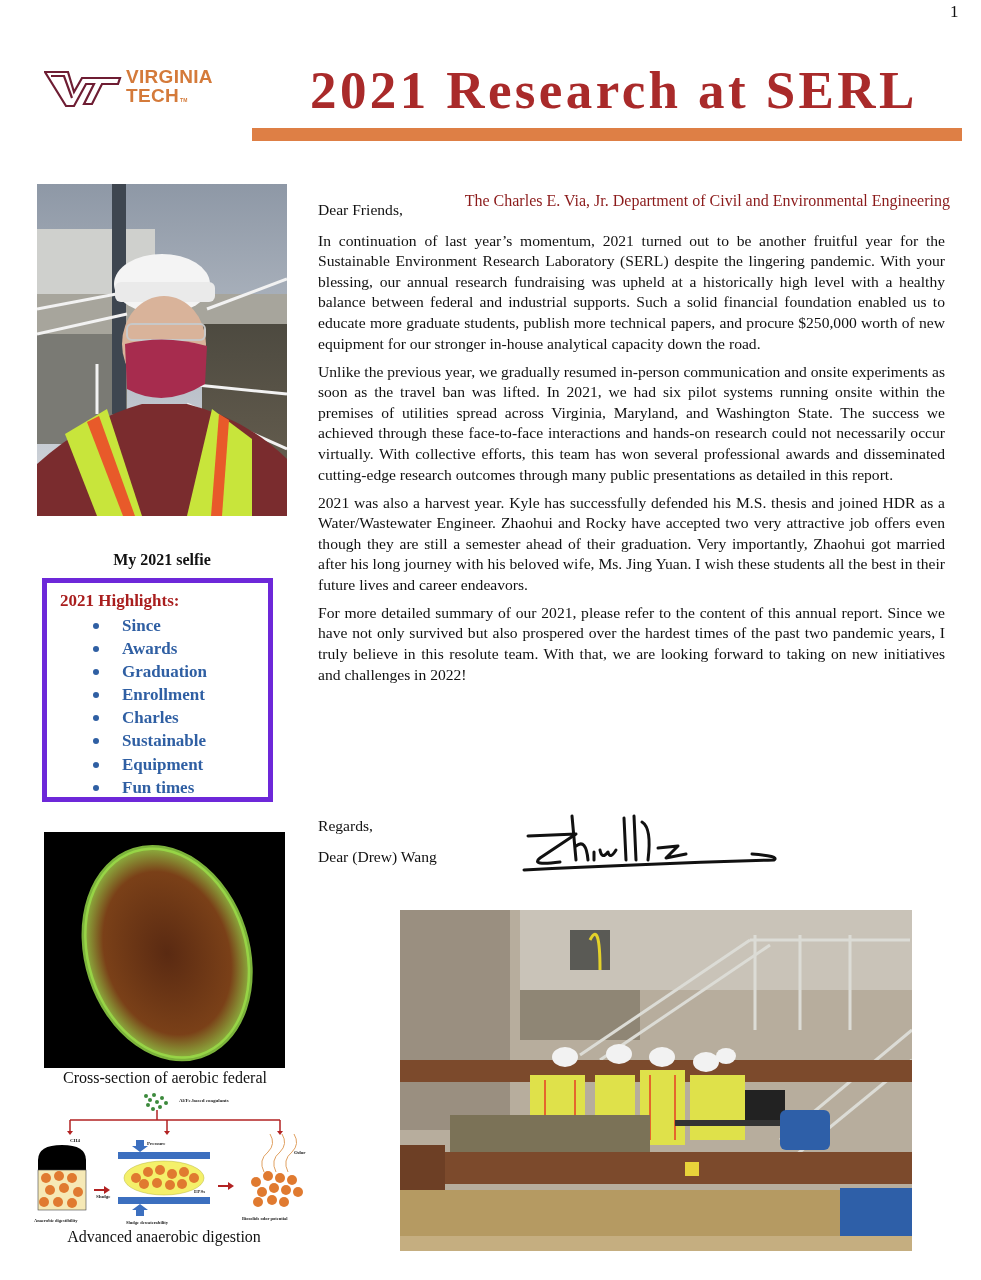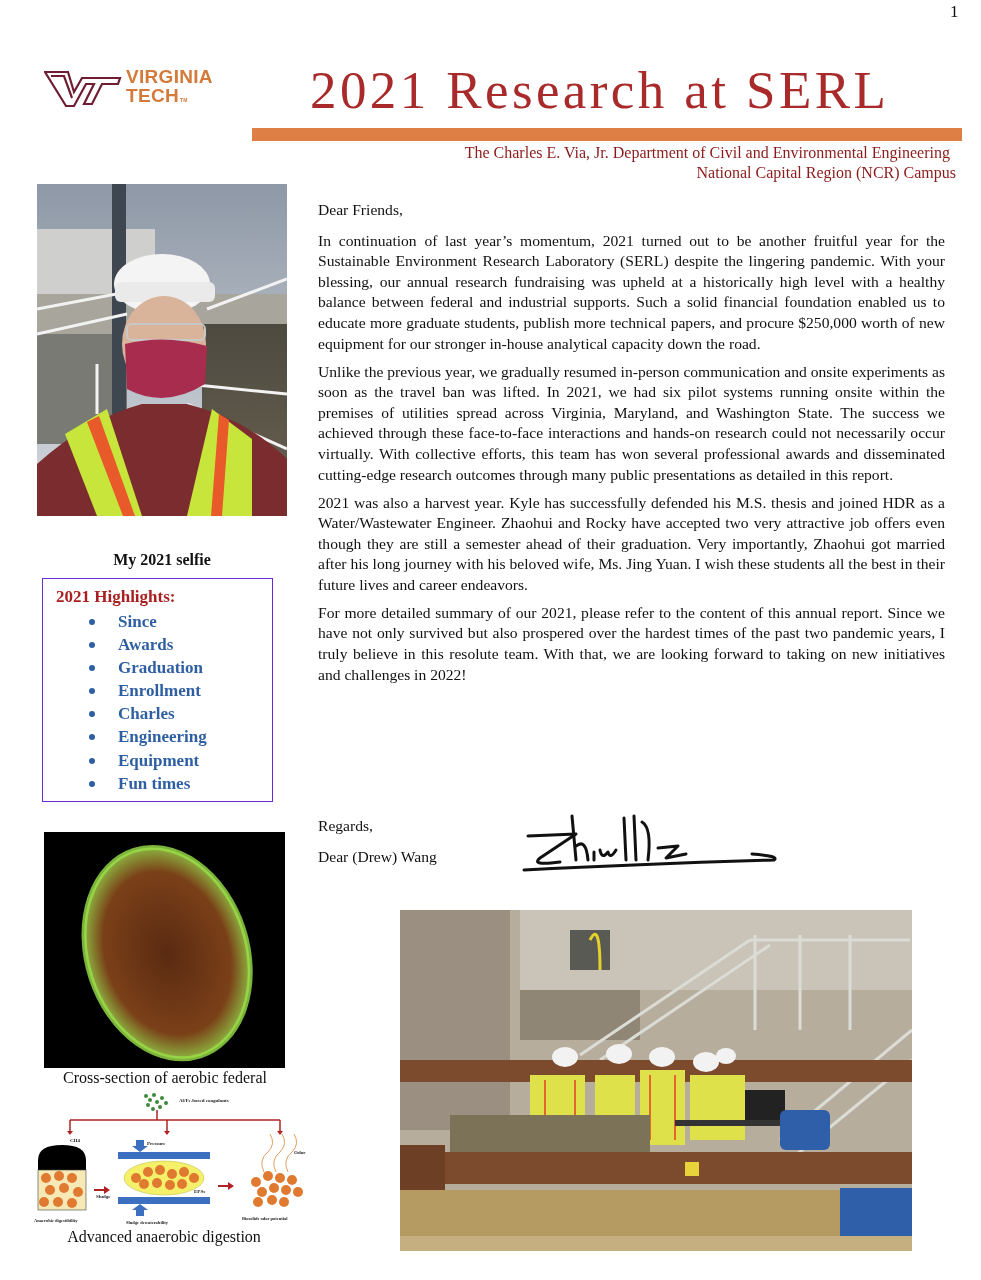--- a/index.html
+++ b/index.html
@@ -5,31 +5,31 @@
   html, body { margin: 0; padding: 0; background: #ffffff; }
   body { width: 981px; height: 1280px; position: relative; overflow: hidden; font-family: "Liberation Serif", serif; color: #111; }
   .abs { position: absolute; }
 
   
   .page-num { left: 950px; top: 2px; font-size: 17px; }
   .logo { left: 44px; top: 68px; width: 215px; height: 40px; }
   .logo svg { display: block; }
   .logo-text { position: absolute; left: 82px; top: -1px; font-family: "Liberation Sans", sans-serif; font-weight: bold; color: #d47a3a; font-size: 19px; line-height: 19px; letter-spacing: 0.3px; }
   .logo-text .tm { font-size: 5px; vertical-align: baseline; margin-left: 1px; }
-  .title { left: 310px; top: 60px; font-size: 53px; font-weight: normal; color: #a92a2a; letter-spacing: 3.4px; white-space: nowrap; line-height: 60px; }
+  .title { left: 310px; top: 60px; font-size: 53px; font-weight: bold; color: #a92a2a; letter-spacing: 3.4px; white-space: nowrap; line-height: 60px; }
   .rule { left: 252px; top: 128px; width: 710px; height: 13px; background: #de7f45; }
   .dept { right: 25px; top: 143px; font-size: 16px; color: #8b1a1a; text-align: right; line-height: 20px; }
   .dept div { white-space: nowrap; }
-  .dept .l1 { margin-right: 6px; }
+  .dept .l1 { margin-right: 6px; margin-top: 48px; }
 
   
   .selfie { left: 37px; top: 184px; width: 250px; height: 332px; overflow: hidden; }
   .caption { font-size: 16px; text-align: center; white-space: nowrap; }
   .cap-selfie { left: 37px; top: 519px; width: 250px; font-weight: bold; margin-top: 32px; }
-  .highlights { left: 42px; top: 578px; width: 231px; height: 224px; border: 1px solid #6d28d9; box-sizing: border-box; }
+  .highlights { left: 42px; top: 578px; width: 231px; height: 224px; border: 5px solid #6d28d9; box-sizing: border-box; }
   .hl-title { position: absolute; left: 13px; top: 8px; color: #a91e1e; font-weight: bold; font-size: 17px; }
   .hl-list { position: absolute; left: 0; top: 31px; margin: 0; padding: 0; list-style: none; }
   .hl-item { position: relative; height: 23.1px; line-height: 23px; padding-left: 75px; font-weight: bold; font-size: 17px; color: #2f5fa3; white-space: nowrap; }
   .hl-bullet { position: absolute; left: 46px; top: 9px; width: 6px; height: 6px; border-radius: 50%; background: #2f5fa3; }
 
   .granule { left: 44px; top: 832px; width: 241px; height: 236px; background: #000; overflow: hidden; }
   .cap-granule { left: 30px; top: 1069px; width: 270px; }
   .diagram { left: 32px; top: 1090px; width: 282px; height: 135px; }
   .cap-diagram { left: 14px; top: 1228px; width: 300px; }
 
@@ -59,21 +59,20 @@
   <div class="logo-text">
     <div>VIRGINIA</div>
     <div><span>TECH</span><span class="tm">TM</span></div>
   </div>
 </div>
 
 <div class="abs title">2021 Research at SERL</div>
 <div class="abs rule"></div>
 <div class="abs dept">
   <div class="l1">The Charles E. Via, Jr. Department of Civil and Environmental Engineering</div>
-  <div>National Capital Region (NCR) Campus</div>
 </div>
 
 <div class="abs selfie">
   <svg width="250" height="332" viewBox="0 0 250 332" preserveAspectRatio="none">
     <defs>
       <linearGradient id="sky" x1="0" y1="0" x2="0" y2="1">
         <stop offset="0" stop-color="#8e98a6"></stop>
         <stop offset="1" stop-color="#d7dbe0"></stop>
       </linearGradient>
       <linearGradient id="water" x1="0" y1="0" x2="0" y2="1">
@@ -114,21 +113,21 @@
 <div class="abs caption cap-selfie">My 2021 selfie</div>
 
 <div class="abs highlights">
   <div class="hl-title">2021 Highlights:</div>
   <ul class="hl-list">
     <li class="hl-item"><span class="hl-bullet"></span><span>Since</span></li>
     <li class="hl-item"><span class="hl-bullet"></span><span>Awards</span></li>
     <li class="hl-item"><span class="hl-bullet"></span><span>Graduation</span></li>
     <li class="hl-item"><span class="hl-bullet"></span><span>Enrollment</span></li>
     <li class="hl-item"><span class="hl-bullet"></span><span>Charles</span></li>
-    <li class="hl-item"><span class="hl-bullet"></span><span>Engineering</span></li>
+    <li class="hl-item"><span class="hl-bullet"></span><span>Sustainable</span></li>
     <li class="hl-item"><span class="hl-bullet"></span><span>Equipment</span></li>
     <li class="hl-item"><span class="hl-bullet"></span><span>Fun times</span></li>
   </ul>
 </div>
 
 <div class="abs granule">
   <svg width="241" height="236" viewBox="0 0 241 236">
     <defs>
       <radialGradient id="gran" cx="0.5" cy="0.5" r="0.55">
         <stop offset="0" stop-color="#5a2a12"></stop>

